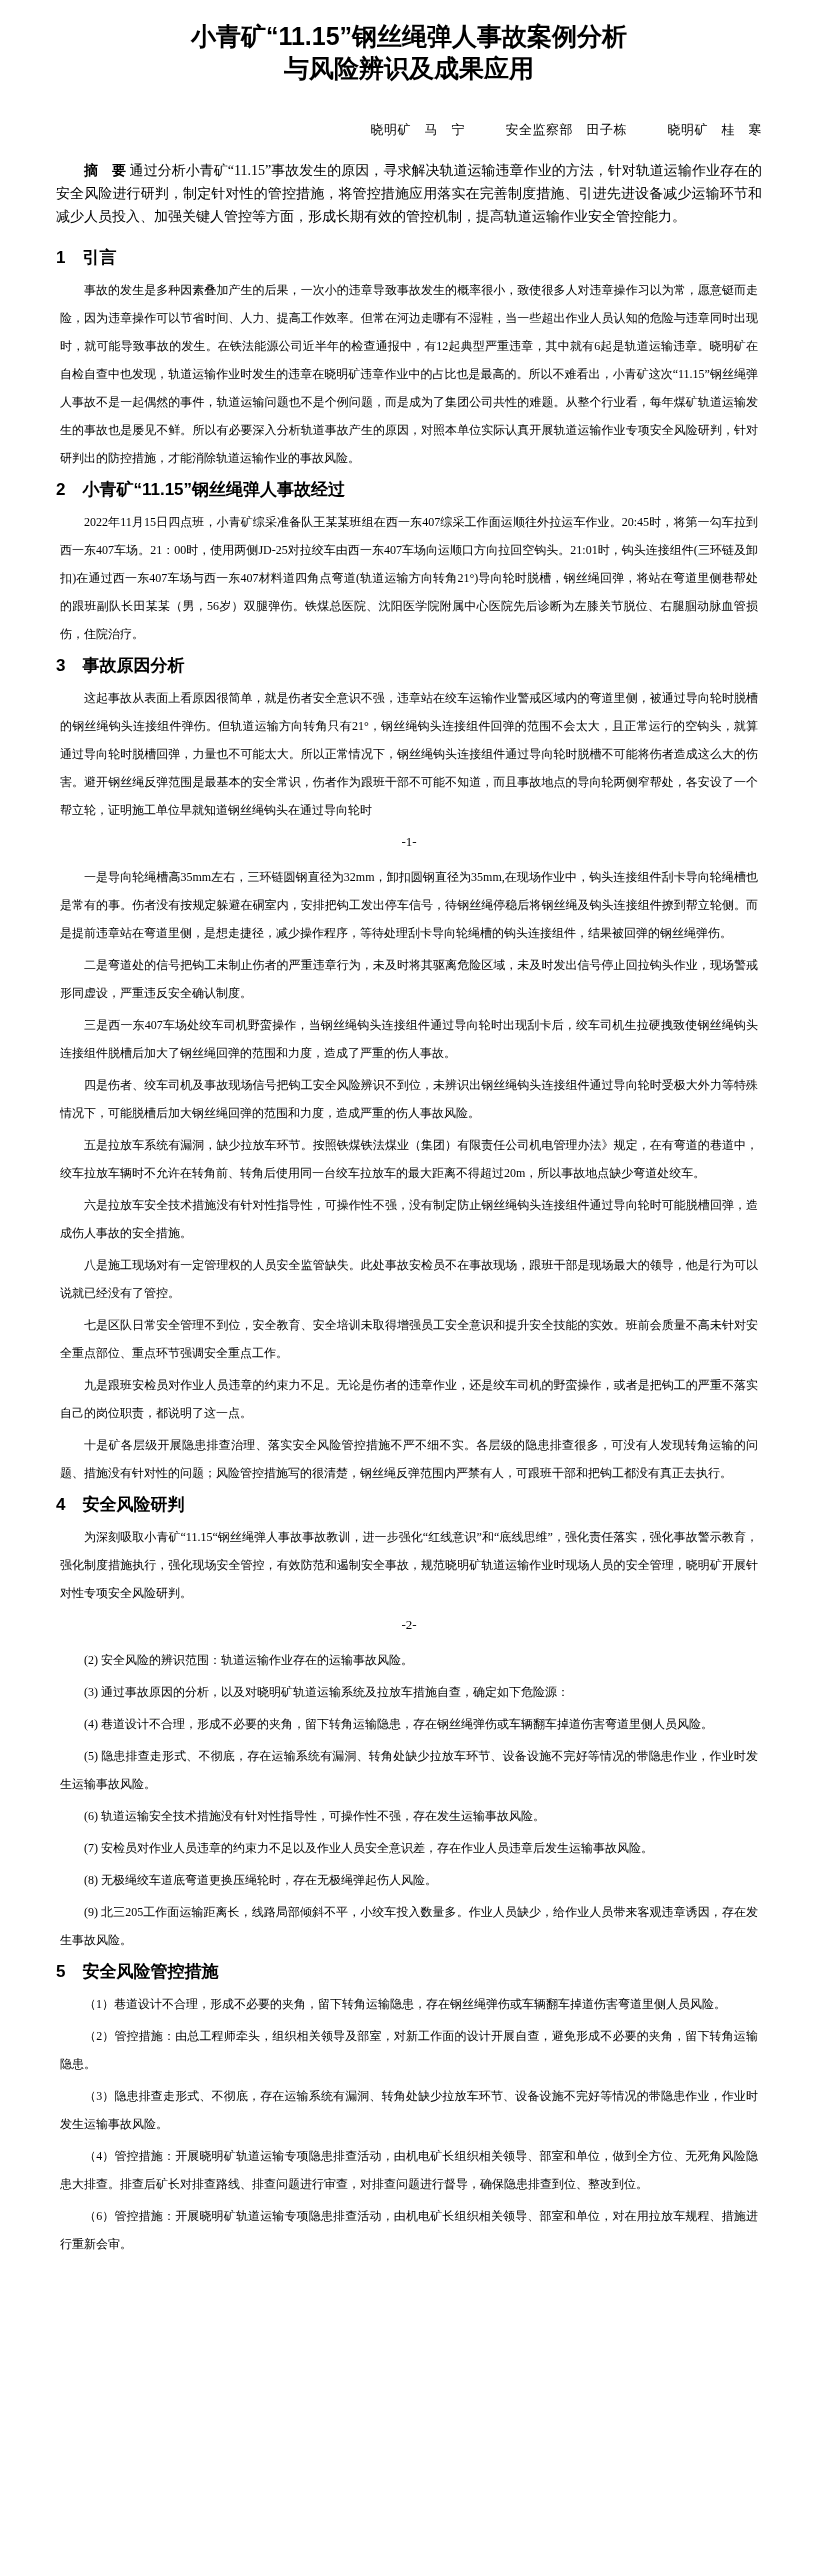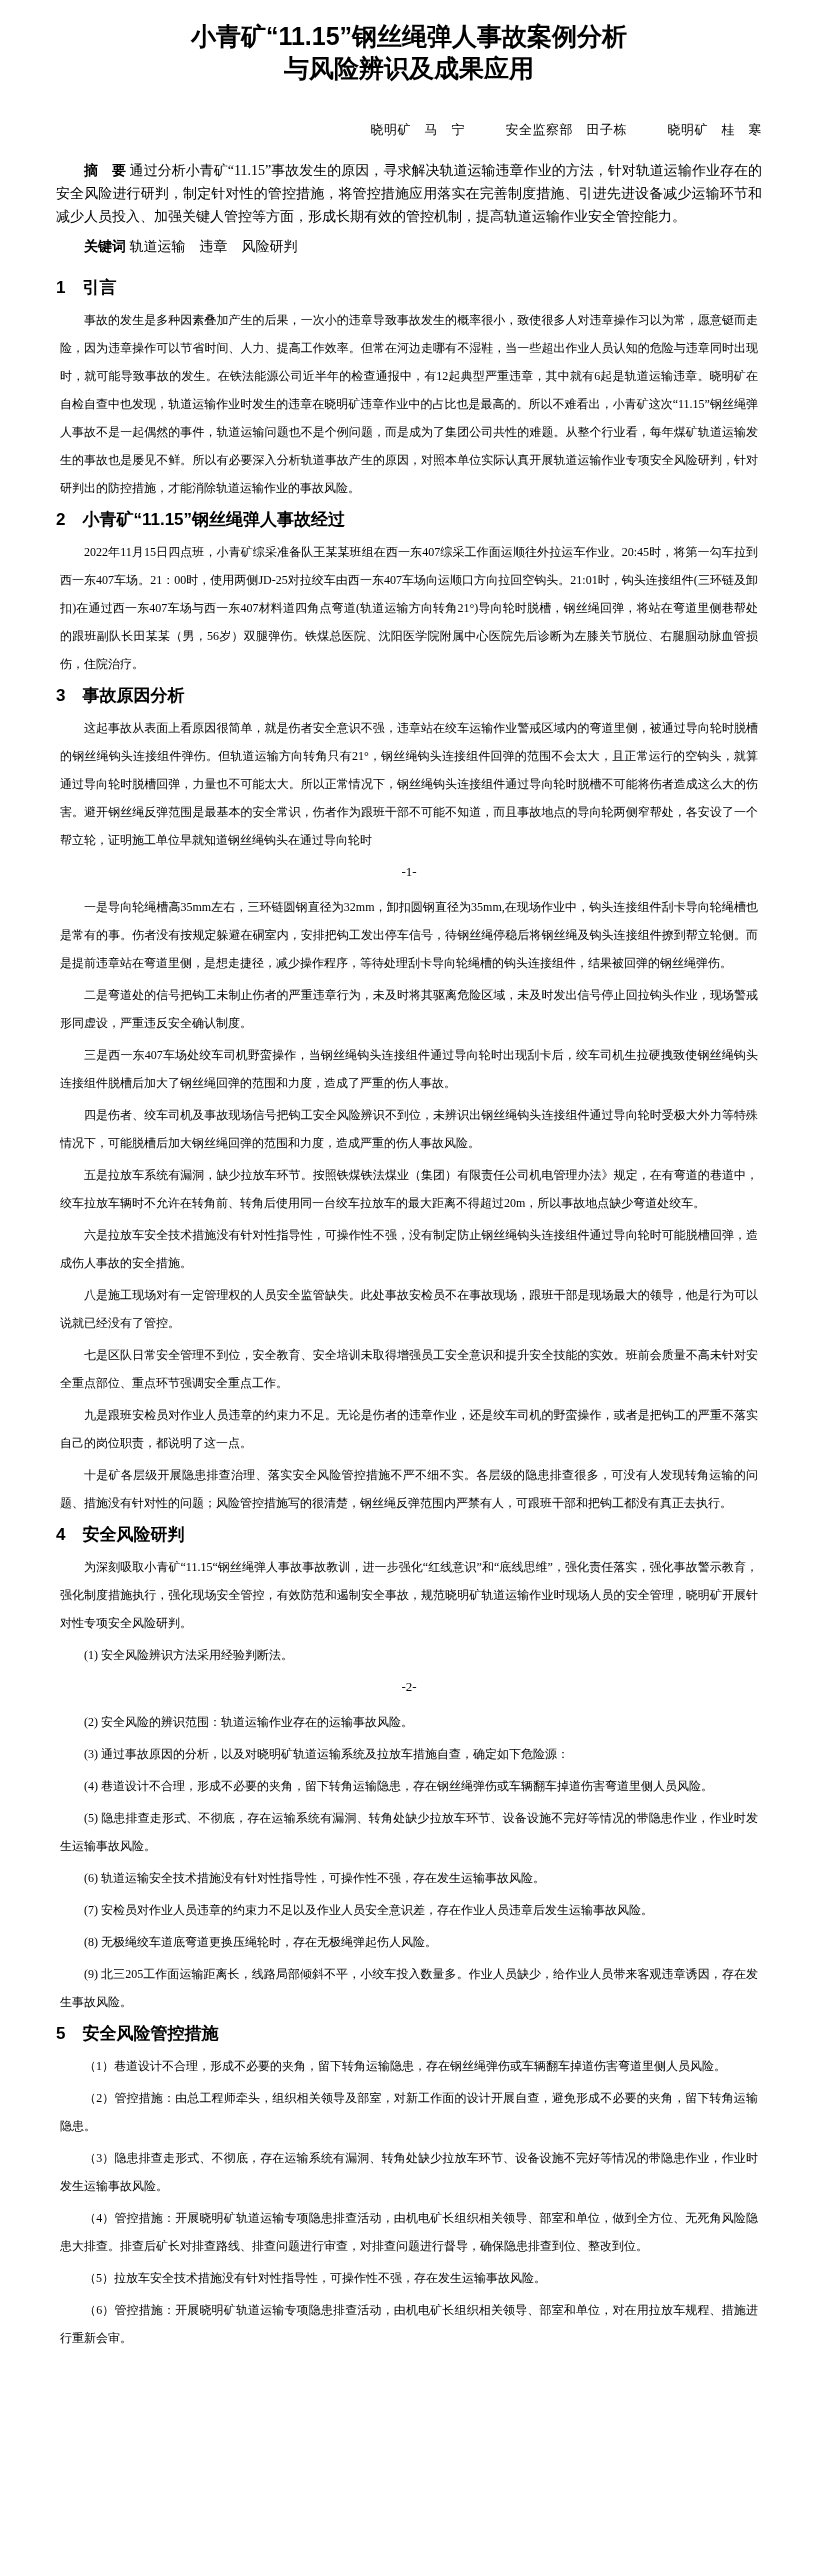--- a/index.html
+++ b/index.html
@@ -77,24 +77,20 @@
     <span>与风险辨识及成果应用</span>
   </h1>
 
   <div class="authors-line">晓明矿　马　宁　　　安全监察部　田子栋　　　晓明矿　桂　寒</div>
 
   <p class="abstract-p">
     <span class="abstract-label">摘　要</span>
     <span>通过分析小青矿“11.15”事故发生的原因，寻求解决轨道运输违章作业的方法，针对轨道运输作业存在的安全风险进行研判，制定针对性的管控措施，将管控措施应用落实在完善制度措施、引进先进设备减少运输环节和减少人员投入、加强关键人管控等方面，形成长期有效的管控机制，提高轨道运输作业安全管控能力。</span>
   </p>
 
-  <p class="keywords-p">
-    <span class="keywords-label">关键词</span>
-    <span>轨道运输　违章　风险研判</span>
-  </p>
 
   <div id="doc-body">
       <h2 class="sec-heading">1　引言</h2>
       <p class="body-p">事故的发生是多种因素叠加产生的后果，一次小的违章导致事故发生的概率很小，致使很多人对违章操作习以为常，愿意铤而走险，因为违章操作可以节省时间、人力、提高工作效率。但常在河边走哪有不湿鞋，当一些超出作业人员认知的危险与违章同时出现时，就可能导致事故的发生。在铁法能源公司近半年的检查通报中，有12起典型严重违章，其中就有6起是轨道运输违章。晓明矿在自检自查中也发现，轨道运输作业时发生的违章在晓明矿违章作业中的占比也是最高的。所以不难看出，小青矿这次“11.15”钢丝绳弹人事故不是一起偶然的事件，轨道运输问题也不是个例问题，而是成为了集团公司共性的难题。从整个行业看，每年煤矿轨道运输发生的事故也是屡见不鲜。所以有必要深入分析轨道事故产生的原因，对照本单位实际认真开展轨道运输作业专项安全风险研判，针对研判出的防控措施，才能消除轨道运输作业的事故风险。</p>
       <h2 class="sec-heading">2　小青矿“11.15”钢丝绳弹人事故经过</h2>
       <p class="body-p">2022年11月15日四点班，小青矿综采准备队王某某班组在西一东407综采工作面运顺往外拉运车作业。20:45时，将第一勾车拉到西一东407车场。21：00时，使用两侧JD-25对拉绞车由西一东407车场向运顺口方向拉回空钩头。21:01时，钩头连接组件(三环链及卸扣)在通过西一东407车场与西一东407材料道四角点弯道(轨道运输方向转角21°)导向轮时脱槽，钢丝绳回弹，将站在弯道里侧巷帮处的跟班副队长田某某（男，56岁）双腿弹伤。铁煤总医院、沈阳医学院附属中心医院先后诊断为左膝关节脱位、右腿腘动脉血管损伤，住院治疗。</p>
       <h2 class="sec-heading">3　事故原因分析</h2>
       <p class="body-p">这起事故从表面上看原因很简单，就是伤者安全意识不强，违章站在绞车运输作业警戒区域内的弯道里侧，被通过导向轮时脱槽的钢丝绳钩头连接组件弹伤。但轨道运输方向转角只有21°，钢丝绳钩头连接组件回弹的范围不会太大，且正常运行的空钩头，就算通过导向轮时脱槽回弹，力量也不可能太大。所以正常情况下，钢丝绳钩头连接组件通过导向轮时脱槽不可能将伤者造成这么大的伤害。避开钢丝绳反弹范围是最基本的安全常识，伤者作为跟班干部不可能不知道，而且事故地点的导向轮两侧窄帮处，各安设了一个帮立轮，证明施工单位早就知道钢丝绳钩头在通过导向轮时</p>
       <div class="pagemark">-1-</div>
       <p class="body-p">一是导向轮绳槽高35mm左右，三环链圆钢直径为32mm，卸扣圆钢直径为35mm,在现场作业中，钩头连接组件刮卡导向轮绳槽也是常有的事。伤者没有按规定躲避在硐室内，安排把钩工发出停车信号，待钢丝绳停稳后将钢丝绳及钩头连接组件撩到帮立轮侧。而是提前违章站在弯道里侧，是想走捷径，减少操作程序，等待处理刮卡导向轮绳槽的钩头连接组件，结果被回弹的钢丝绳弹伤。</p>
@@ -102,33 +98,31 @@
       <p class="body-p">三是西一东407车场处绞车司机野蛮操作，当钢丝绳钩头连接组件通过导向轮时出现刮卡后，绞车司机生拉硬拽致使钢丝绳钩头连接组件脱槽后加大了钢丝绳回弹的范围和力度，造成了严重的伤人事故。</p>
       <p class="body-p">四是伤者、绞车司机及事故现场信号把钩工安全风险辨识不到位，未辨识出钢丝绳钩头连接组件通过导向轮时受极大外力等特殊情况下，可能脱槽后加大钢丝绳回弹的范围和力度，造成严重的伤人事故风险。</p>
       <p class="body-p">五是拉放车系统有漏洞，缺少拉放车环节。按照铁煤铁法煤业（集团）有限责任公司机电管理办法》规定，在有弯道的巷道中，绞车拉放车辆时不允许在转角前、转角后使用同一台绞车拉放车的最大距离不得超过20m，所以事故地点缺少弯道处绞车。</p>
       <p class="body-p">六是拉放车安全技术措施没有针对性指导性，可操作性不强，没有制定防止钢丝绳钩头连接组件通过导向轮时可能脱槽回弹，造成伤人事故的安全措施。</p>
       <p class="body-p">八是施工现场对有一定管理权的人员安全监管缺失。此处事故安检员不在事故现场，跟班干部是现场最大的领导，他是行为可以说就已经没有了管控。</p>
       <p class="body-p">七是区队日常安全管理不到位，安全教育、安全培训未取得增强员工安全意识和提升安全技能的实效。班前会质量不高未针对安全重点部位、重点环节强调安全重点工作。</p>
       <p class="body-p">九是跟班安检员对作业人员违章的约束力不足。无论是伤者的违章作业，还是绞车司机的野蛮操作，或者是把钩工的严重不落实自己的岗位职责，都说明了这一点。</p>
       <p class="body-p">十是矿各层级开展隐患排查治理、落实安全风险管控措施不严不细不实。各层级的隐患排查很多，可没有人发现转角运输的问题、措施没有针对性的问题；风险管控措施写的很清楚，钢丝绳反弹范围内严禁有人，可跟班干部和把钩工都没有真正去执行。</p>
       <h2 class="sec-heading">4　安全风险研判</h2>
       <p class="body-p">为深刻吸取小青矿“11.15“钢丝绳弹人事故事故教训，进一步强化“红线意识”和“底线思维”，强化责任落实，强化事故警示教育，强化制度措施执行，强化现场安全管控，有效防范和遏制安全事故，规范晓明矿轨道运输作业时现场人员的安全管理，晓明矿开展针对性专项安全风险研判。</p>
-      <p class="body-p">(1) 安全风险辨识方法采用经验判断法。</p>
       <div class="pagemark">-2-</div>
       <p class="body-p">(2) 安全风险的辨识范围：轨道运输作业存在的运输事故风险。</p>
       <p class="body-p">(3) 通过事故原因的分析，以及对晓明矿轨道运输系统及拉放车措施自查，确定如下危险源：</p>
       <p class="body-p">(4) 巷道设计不合理，形成不必要的夹角，留下转角运输隐患，存在钢丝绳弹伤或车辆翻车掉道伤害弯道里侧人员风险。</p>
       <p class="body-p">(5) 隐患排查走形式、不彻底，存在运输系统有漏洞、转角处缺少拉放车环节、设备设施不完好等情况的带隐患作业，作业时发生运输事故风险。</p>
       <p class="body-p">(6) 轨道运输安全技术措施没有针对性指导性，可操作性不强，存在发生运输事故风险。</p>
       <p class="body-p">(7) 安检员对作业人员违章的约束力不足以及作业人员安全意识差，存在作业人员违章后发生运输事故风险。</p>
       <p class="body-p">(8) 无极绳绞车道底弯道更换压绳轮时，存在无极绳弹起伤人风险。</p>
       <p class="body-p">(9) 北三205工作面运输距离长，线路局部倾斜不平，小绞车投入数量多。作业人员缺少，给作业人员带来客观违章诱因，存在发生事故风险。</p>
       <h2 class="sec-heading">5　安全风险管控措施</h2>
       <p class="body-p">（1）巷道设计不合理，形成不必要的夹角，留下转角运输隐患，存在钢丝绳弹伤或车辆翻车掉道伤害弯道里侧人员风险。</p>
       <p class="body-p">（2）管控措施：由总工程师牵头，组织相关领导及部室，对新工作面的设计开展自查，避免形成不必要的夹角，留下转角运输隐患。</p>
       <p class="body-p">（3）隐患排查走形式、不彻底，存在运输系统有漏洞、转角处缺少拉放车环节、设备设施不完好等情况的带隐患作业，作业时发生运输事故风险。</p>
       <p class="body-p">（4）管控措施：开展晓明矿轨道运输专项隐患排查活动，由机电矿长组织相关领导、部室和单位，做到全方位、无死角风险隐患大排查。排查后矿长对排查路线、排查问题进行审查，对排查问题进行督导，确保隐患排查到位、整改到位。</p>
-      <p class="body-p">（5）拉放车安全技术措施没有针对性指导性，可操作性不强，存在发生运输事故风险。</p>
       <p class="body-p">（6）管控措施：开展晓明矿轨道运输专项隐患排查活动，由机电矿长组织相关领导、部室和单位，对在用拉放车规程、措施进行重新会审。</p>
     </div>
 
 </div>
 
 
 </body></html>

